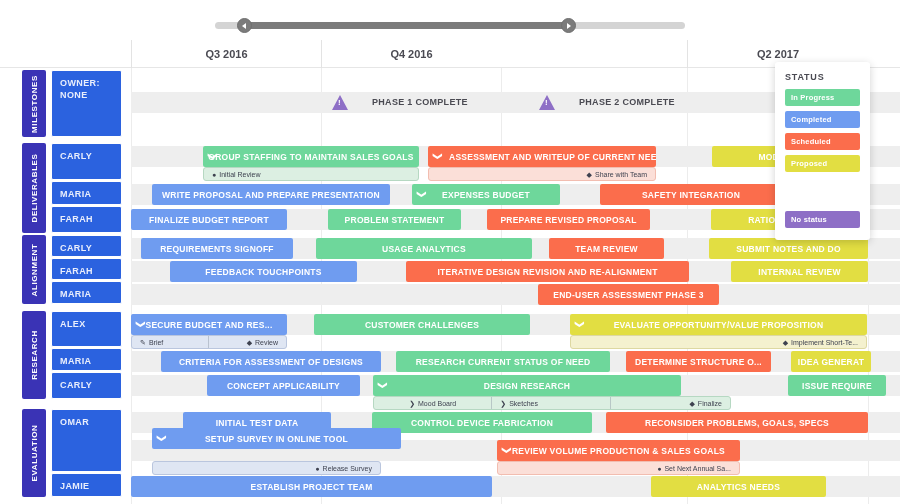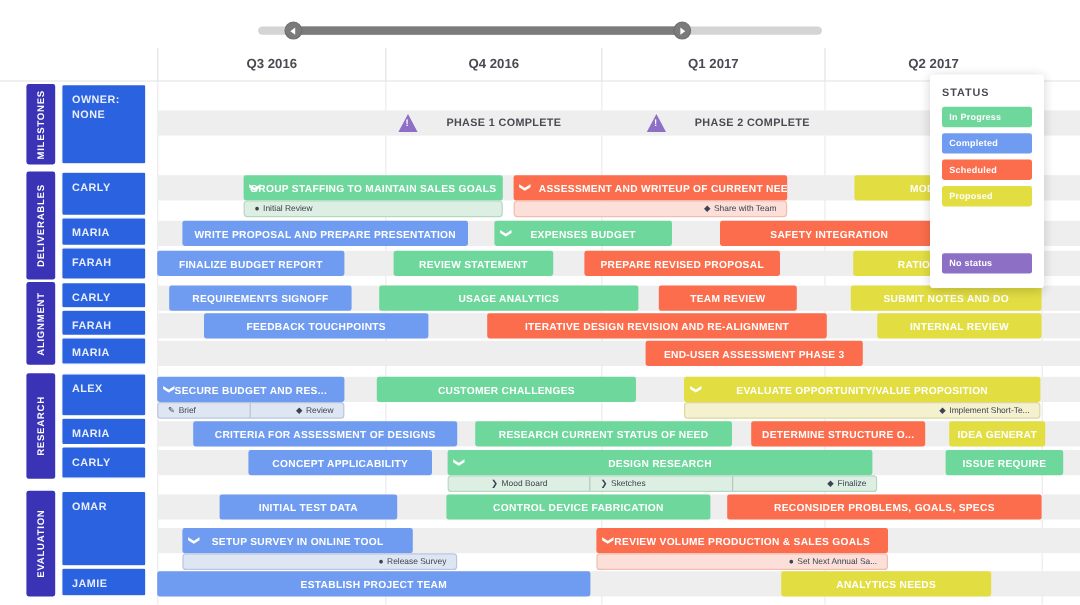--- a/index.html
+++ b/index.html
@@ -172,21 +172,20 @@
   <div class="slider-wrap">
     <div class="slider-track"></div>
     <div class="slider-fill"></div>
     <div class="slider-handle left"></div>
     <div class="slider-handle right"></div>
   </div>
 
   <div class="tl-header" id="tl-header">
       <div class="tl-quarter" style="left: 131px; width: 190px;">Q3 2016</div>
       <div class="tl-quarter" style="left: 321px; width: 180px;">Q4 2016</div>
-      <div class="tl-quarter" style="left: 501px; width: 186px;">Q1 2017</div>
       <div class="tl-quarter" style="left: 687px; width: 181px;">Q2 2017</div>
     </div>
 
   <div id="gridlines">
       <div class="vline" style="left: 131px;"></div>
       <div class="vline" style="left: 321px;"></div>
       <div class="vline" style="left: 501px;"></div>
       <div class="vline" style="left: 687px;"></div>
       <div class="vline" style="left: 868px;"></div>
     </div>
@@ -292,21 +291,21 @@
         <span class="chev" style="transform: rotate(90deg);">❯</span>
         <span>EXPENSES BUDGET</span>
       </div>
       <div class="bar red" style="left: 600px; top: 184px; width: 182px;">
         <span>SAFETY INTEGRATION</span>
       </div>
       <div class="bar blue" style="left: 131px; top: 209px; width: 156px;">
         <span>FINALIZE BUDGET REPORT</span>
       </div>
       <div class="bar green" style="left: 328px; top: 209px; width: 133px;">
-        <span>REVIEW STATEMENT</span>
+        <span>PROBLEM STATEMENT</span>
       </div>
       <div class="bar red" style="left: 487px; top: 209px; width: 163px;">
         <span>PREPARE REVISED PROPOSAL</span>
       </div>
       <div class="bar yellow" style="left: 711px; top: 209px; width: 148px;">
         <span>RATIO ANALYSIS</span>
       </div>
       <div class="bar blue" style="left: 141px; top: 238px; width: 152px;">
         <span>REQUIREMENTS SIGNOFF</span>
       </div>
@@ -350,37 +349,37 @@
       </div>
       <div class="bar red" style="left: 626px; top: 351px; width: 145px;">
         <span>DETERMINE STRUCTURE O...</span>
       </div>
       <div class="bar yellow" style="left: 791px; top: 351px; width: 80px;">
         <span>IDEA GENERAT</span>
       </div>
       <div class="bar blue" style="left: 207px; top: 375px; width: 153px;">
         <span>CONCEPT APPLICABILITY</span>
       </div>
-      <div class="bar green" style="left: 373px; top: 375px; width: 354px;">
+      <div class="bar green" style="left: 373px; top: 375px; width: 308px;">
         <span class="chev" style="transform: rotate(90deg);">❯</span>
         <span>DESIGN RESEARCH</span>
       </div>
       <div class="bar green" style="left: 788px; top: 375px; width: 98px;">
         <span>ISSUE REQUIRE</span>
       </div>
       <div class="bar blue" style="left: 183px; top: 412px; width: 148px;">
         <span>INITIAL TEST DATA</span>
       </div>
       <div class="bar green" style="left: 372px; top: 412px; width: 220px;">
         <span>CONTROL DEVICE FABRICATION</span>
       </div>
       <div class="bar red" style="left: 606px; top: 412px; width: 262px;">
         <span>RECONSIDER PROBLEMS, GOALS, SPECS</span>
       </div>
-      <div class="bar blue" style="left: 152px; top: 440px; width: 192px;">
+      <div class="bar blue" style="left: 152px; top: 428px; width: 249px;">
         <span class="chev" style="transform: rotate(90deg);">❯</span>
         <span>SETUP SURVEY IN ONLINE TOOL</span>
       </div>
       <div class="bar red" style="left: 497px; top: 440px; width: 243px;">
         <span class="chev" style="transform: rotate(90deg);">❯</span>
         <span>REVIEW VOLUME PRODUCTION &amp; SALES GOALS</span>
       </div>
       <div class="bar blue" style="left: 131px; top: 476px; width: 361px;">
         <span>ESTABLISH PROJECT TEAM</span>
       </div>

